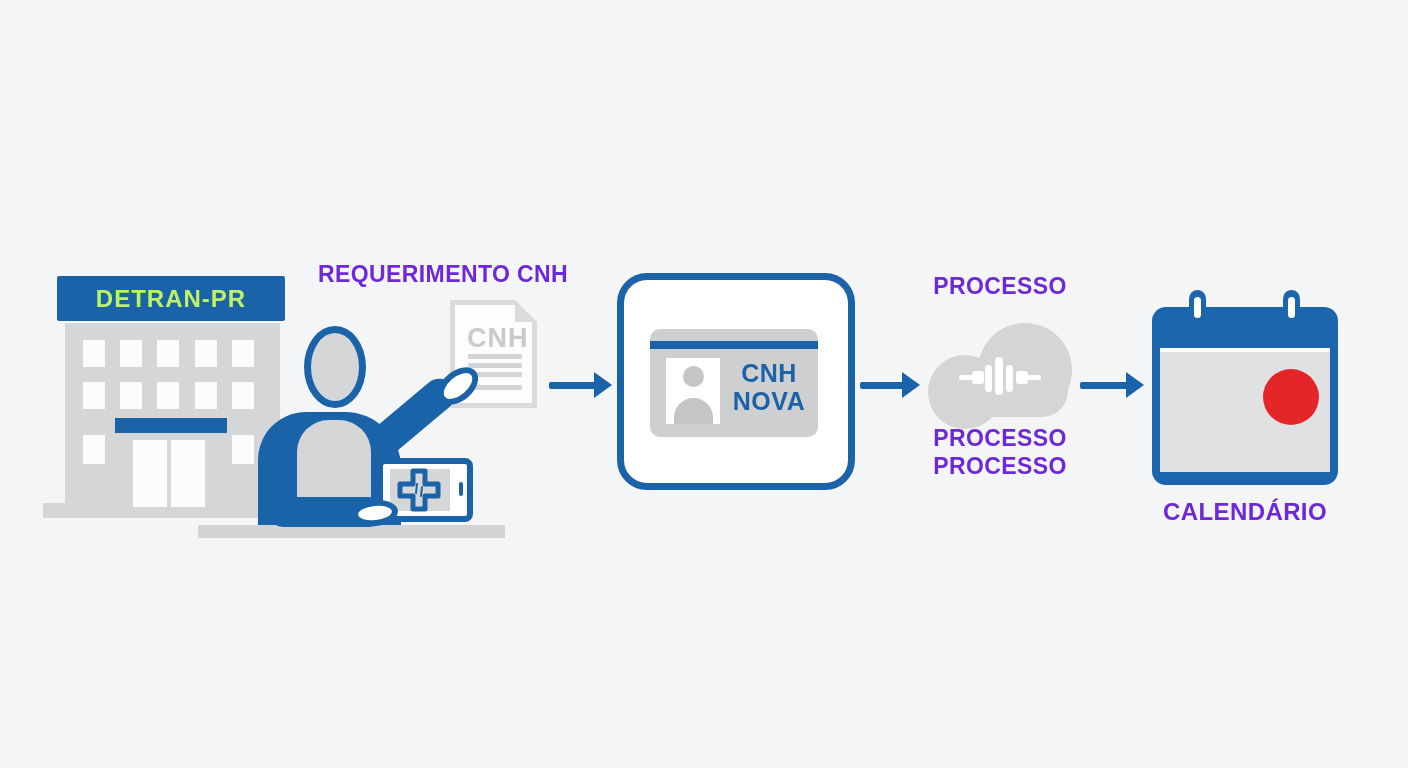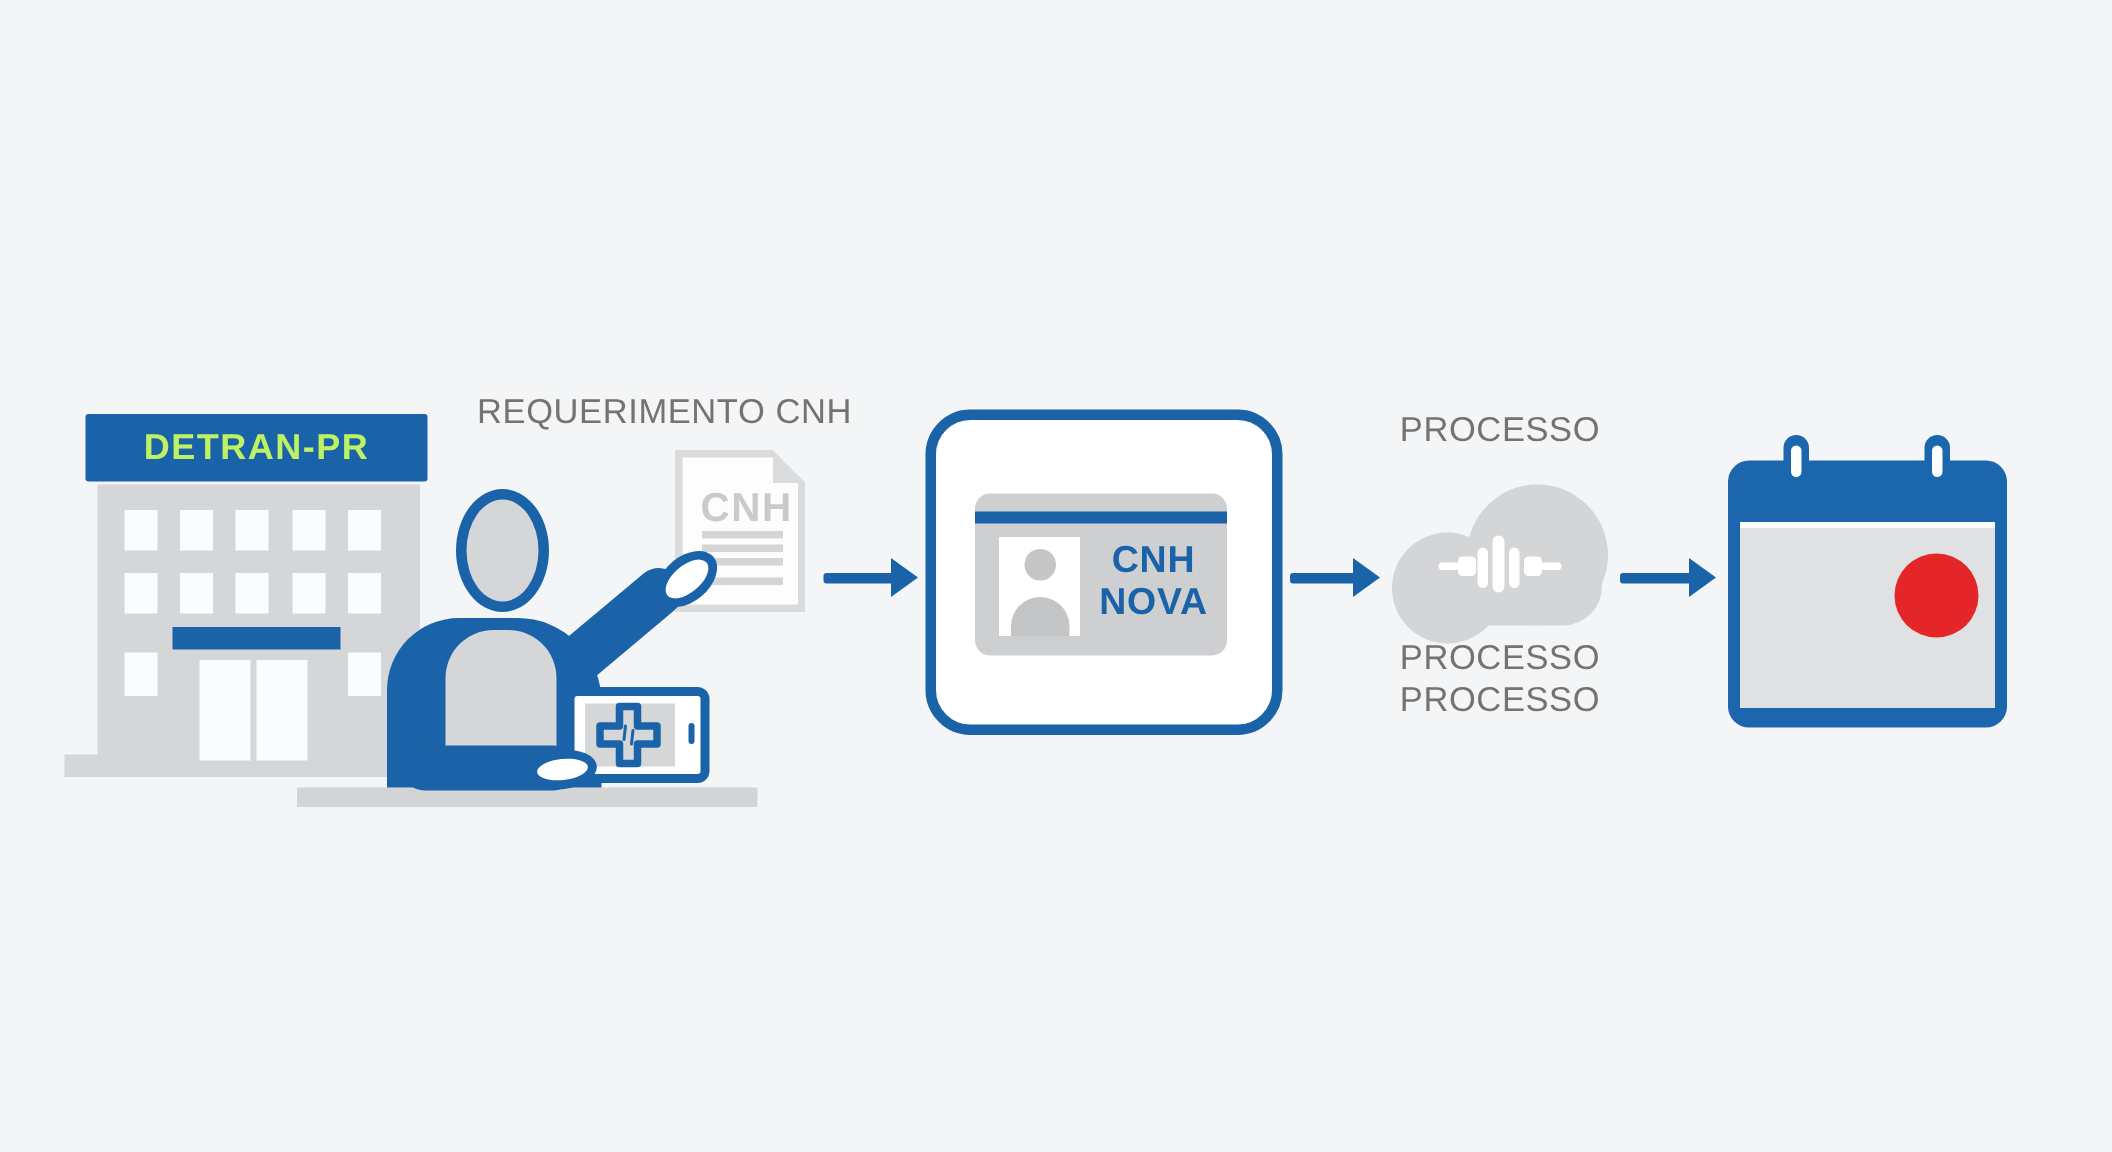--- a/index.html
+++ b/index.html
@@ -5,21 +5,21 @@
   * { margin:0; padding:0; box-sizing:border-box; }
   html,body { background:#f4f5f7; }
   .canvas {
     position:relative; width:1408px; height:768px;
     background:#f4f5f7; overflow:hidden;
     font-family:"Liberation Sans", sans-serif;
   }
   .abs { position:absolute; }
 
   
-  .blue-label { color:#737373; font-weight:normal; letter-spacing:.4px; white-space:nowrap; }
+  .blue-label { color:#6d28d9; font-weight:bold; letter-spacing:.4px; white-space:nowrap; }
 
   
   .b-sign { left:57px; top:276px; width:228px; height:45px; background:#1a63a8; border-radius:2px;
             display:flex; align-items:center; justify-content:center;
             color:#bef264; font-weight:bold; font-size:24px; letter-spacing:1px; }
   .b-body { left:65px; top:323px; width:215px; height:184px; background:#d4d6d8; }
   .b-win  { position:absolute; width:22px; height:27px; background:#fbfcfd; }
   .b-awning { position:absolute; left:50px; top:95px; width:112px; height:15px; background:#1a63a8; }
   .b-door { position:absolute; top:117px; width:34px; height:67px; background:#fbfcfd; }
   .b-sidewalk { left:43px; top:503px; width:234px; height:15px; background:#d4d6d8; }
@@ -213,14 +213,15 @@
     <span class="cal-sep"></span>
     <span class="cal-page"></span>
   </div>
   <div class="abs cal-ring ring-1">
     <span class="cal-ring-hole"></span>
   </div>
   <div class="abs cal-ring ring-2">
     <span class="cal-ring-hole"></span>
   </div>
   <div class="abs cal-dot"></div>
+  <div class="abs blue-label t-calendario">CALENDÁRIO</div>
 
 </div>
 
 </body></html>

